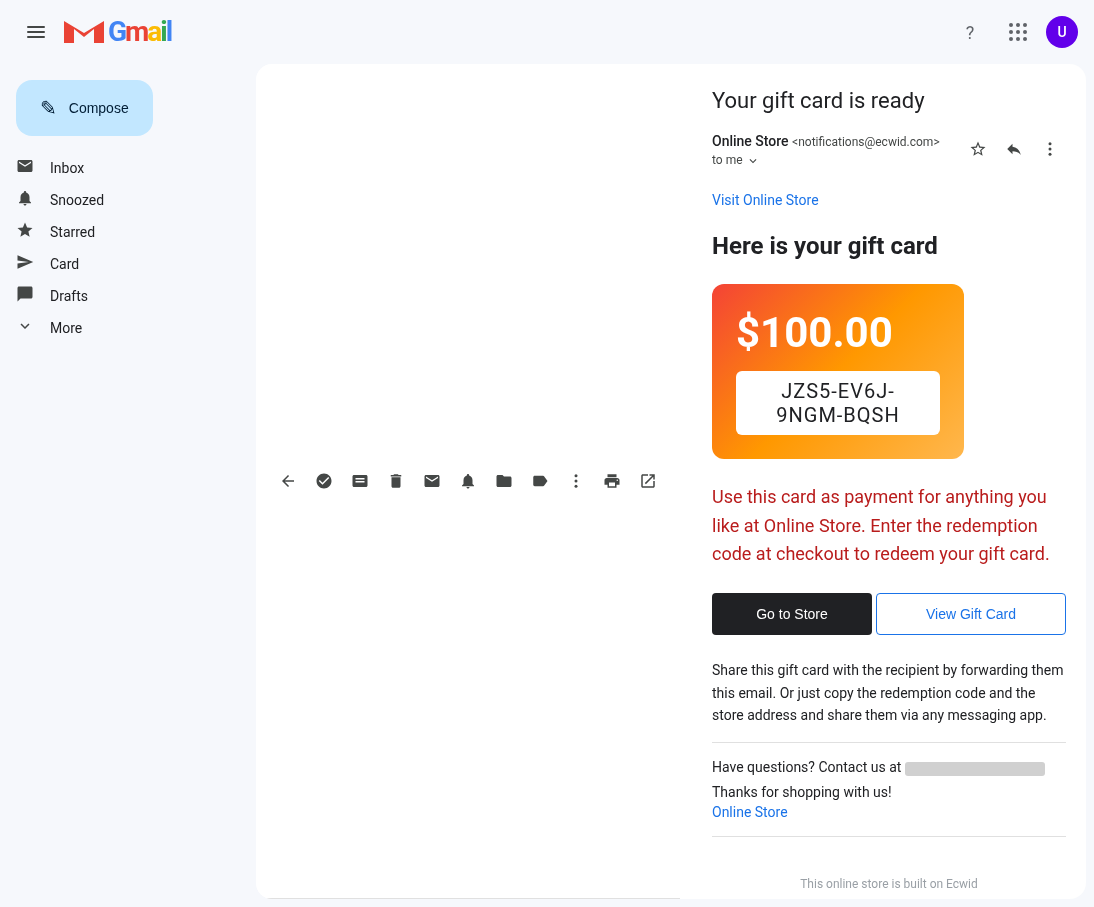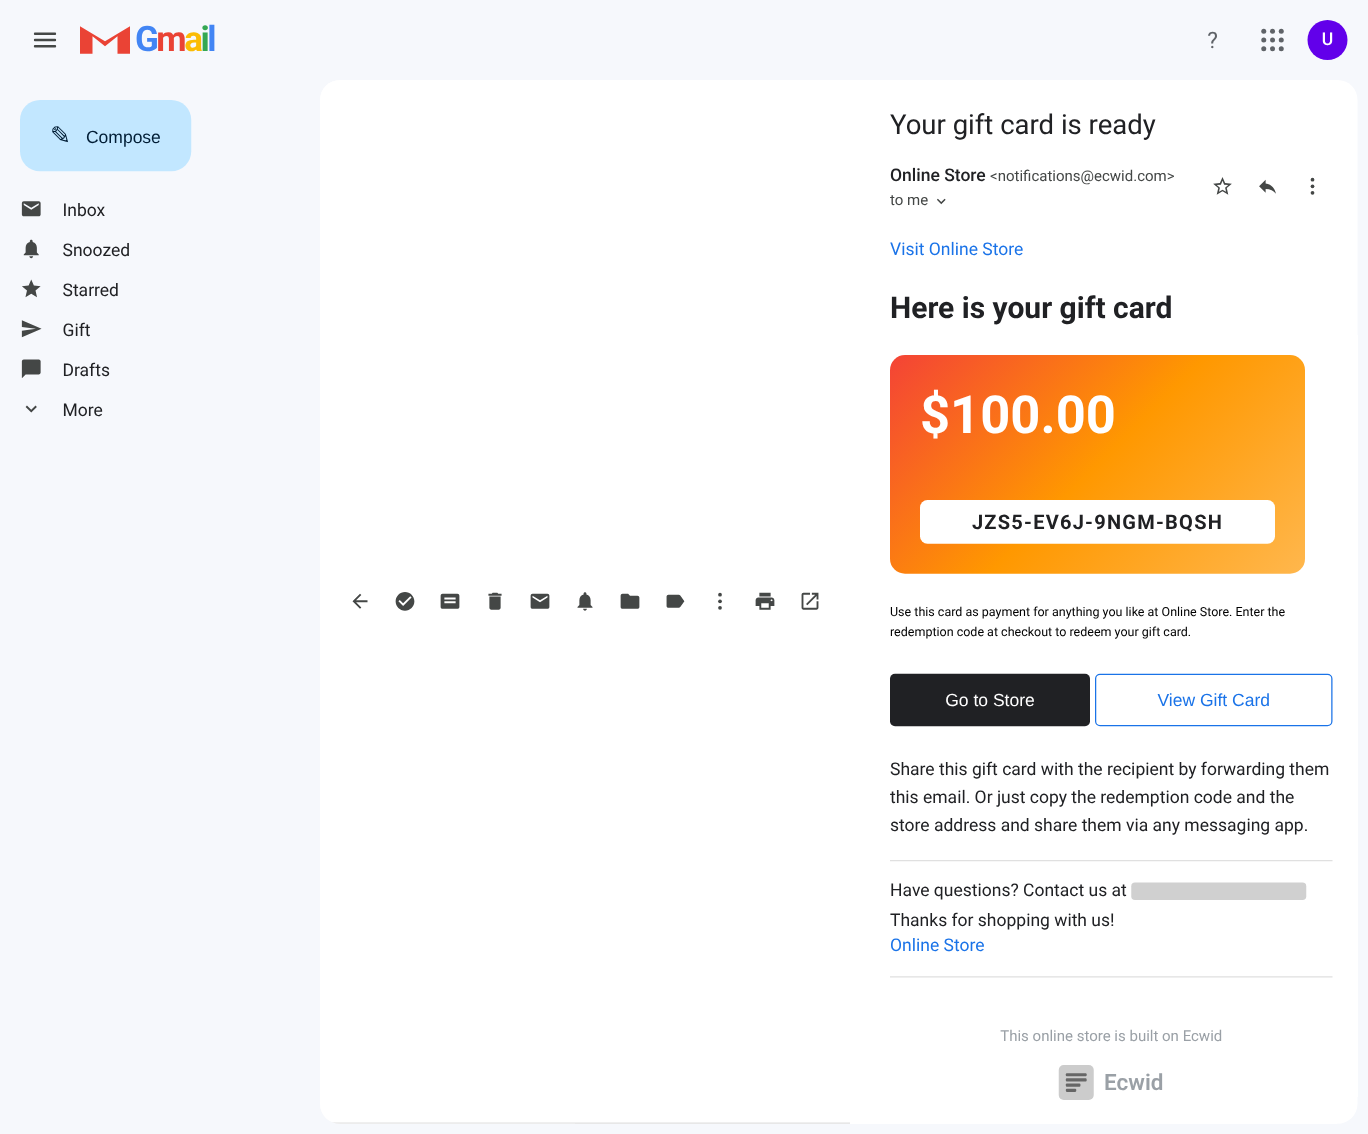--- a/index.html
+++ b/index.html
@@ -93,43 +93,43 @@
     .to-me { font-size: 12px; color: #444746; }
     .email-actions { display: flex; align-items: center; gap: 4px; }
 
     
     .email-content { max-width: 700px; }
     .visit-link { color: #1a73e8; text-decoration: none; font-size: 14px; margin-bottom: 24px; display: block; }
     .gift-heading { font-size: 24px; font-weight: 700; color: #202124; margin-bottom: 24px; }
 
     
     .gift-card {
-      width: 332px;
+      width: 252px;
       height: 175px;
       border-radius: 12px;
       background: linear-gradient(135deg, #f44336 0%, #ff9800 50%, #ffb74d 100%);
       padding: 24px;
       display: flex;
       flex-direction: column;
       justify-content: space-between;
       margin-bottom: 24px;
     }
     .gift-amount { font-size: 42px; font-weight: 700; color: #fff; }
     .gift-code-box {
       background: #fff;
       border-radius: 6px;
       padding: 8px 12px;
-      font-size: 16px;
-      font-weight: 700;
+      font-size: 20px;
+      font-weight: 400;
       color: #202124;
       text-align: center;
       letter-spacing: 1px;
     }
 
-    .email-text { font-size: 10px; color: #000000; line-height: 1.6; margin-bottom: 24px; }
+    .email-text { font-size: 18px; color: #b91c1c; line-height: 1.6; margin-bottom: 24px; }
 
     
     .btn-row { display: flex; gap: 4px; margin-bottom: 24px; }
     .btn-goto {
       background: #202124;
       color: #fff;
       border: none;
       border-radius: 4px;
       padding: 12px 32px;
       font-size: 14px;
@@ -248,21 +248,21 @@
       </span>
       <span>Starred</span>
     </div>
 
     <div class="nav-item">
       <span class="nav-icon">
         <svg width="18" height="18" viewBox="0 0 24 24" fill="#444746">
             <path d="M2.01 21L23 12 2.01 3 2 10l15 2-15 2z"></path>
           </svg>
       </span>
-      <span>Gift</span>
+      <span>Card</span>
     </div>
 
     <div class="nav-item">
       <span class="nav-icon">
         <svg width="18" height="18" viewBox="0 0 24 24" fill="#444746">
             <path d="M20 2H4c-1.1 0-2 .9-2 2v18l4-4h14c1.1 0 2-.9 2-2V4c0-1.1-.9-2-2-2z"></path>
           </svg>
       </span>
       <span>Drafts</span>
     </div>

